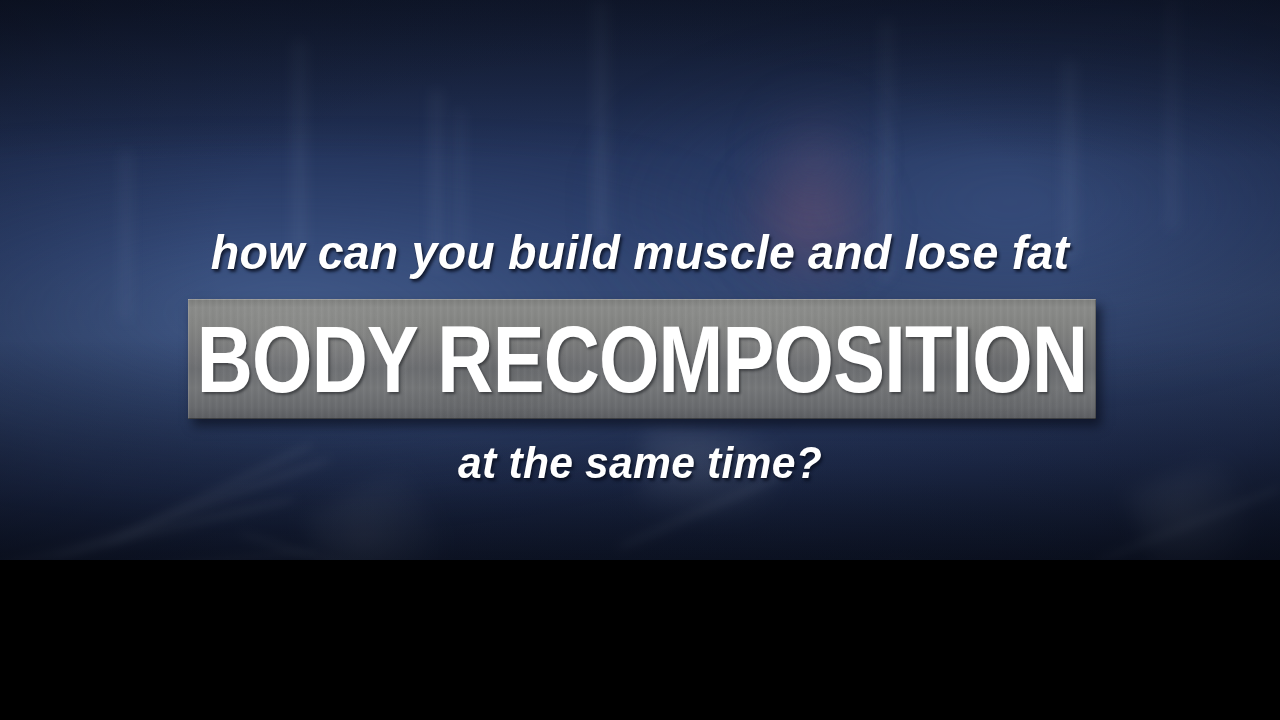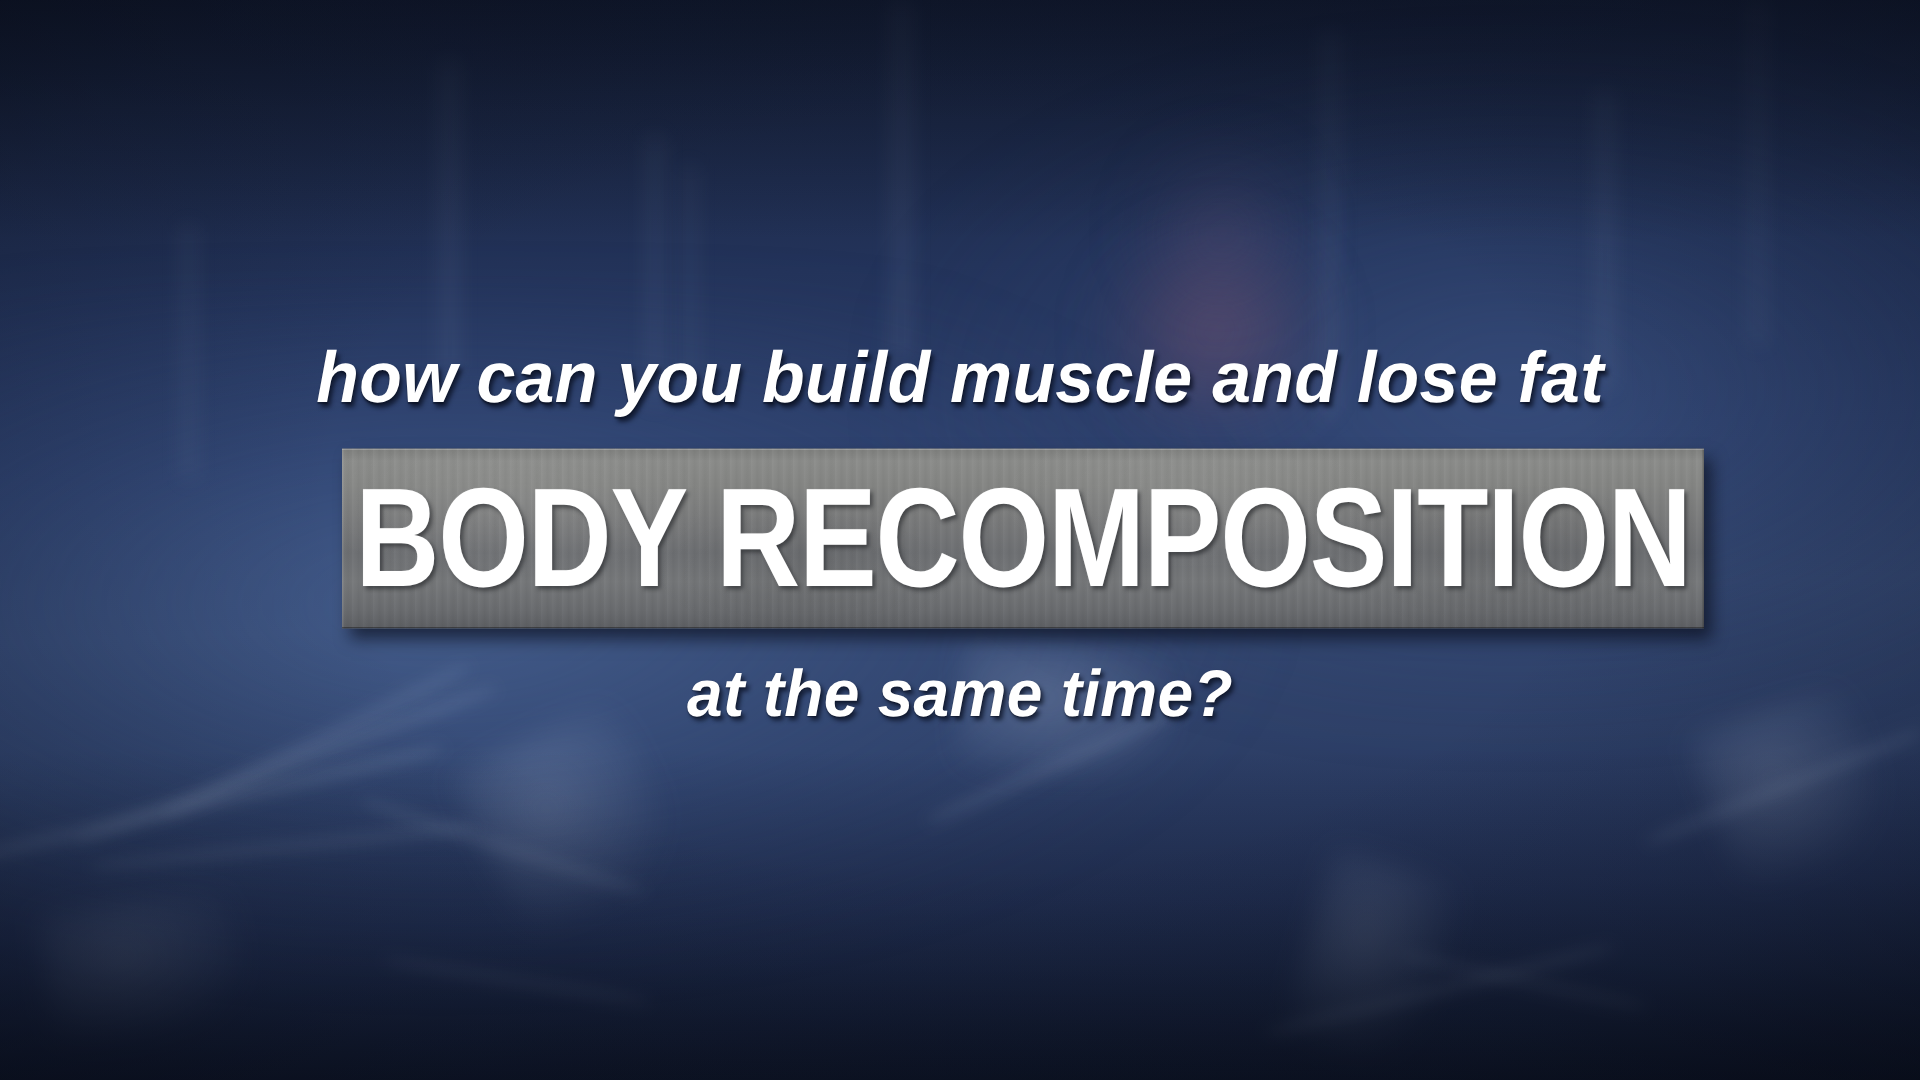--- a/index.html
+++ b/index.html
@@ -5,21 +5,21 @@
 <style>
   html, body {
     margin: 0;
     padding: 0;
     background: #000;
   }
 
   #stage {
     position: relative;
     width: 1280px;
-    height: 720px;
+    height: 560px;
     overflow: hidden;
     font-family: "Liberation Sans", sans-serif;
     background: #23304f;
   }
 
   
   .bg-base {
     position: absolute;
     inset: 0;
     background:
@@ -190,21 +190,20 @@
     transform: scaleX(0.97);
   }
 
   
   .plaque-wrap {
     position: absolute;
     left: 188px;
     top: 299px;
     width: 908px;
     height: 120px;
-    margin-left: 40px;
   }
 
   .plaque {
     position: absolute;
     inset: 0;
     background:
       
       repeating-linear-gradient(90deg,
         rgba(255,255,255,0.035) 0px,
         rgba(255,255,255,0.0) 2px,

